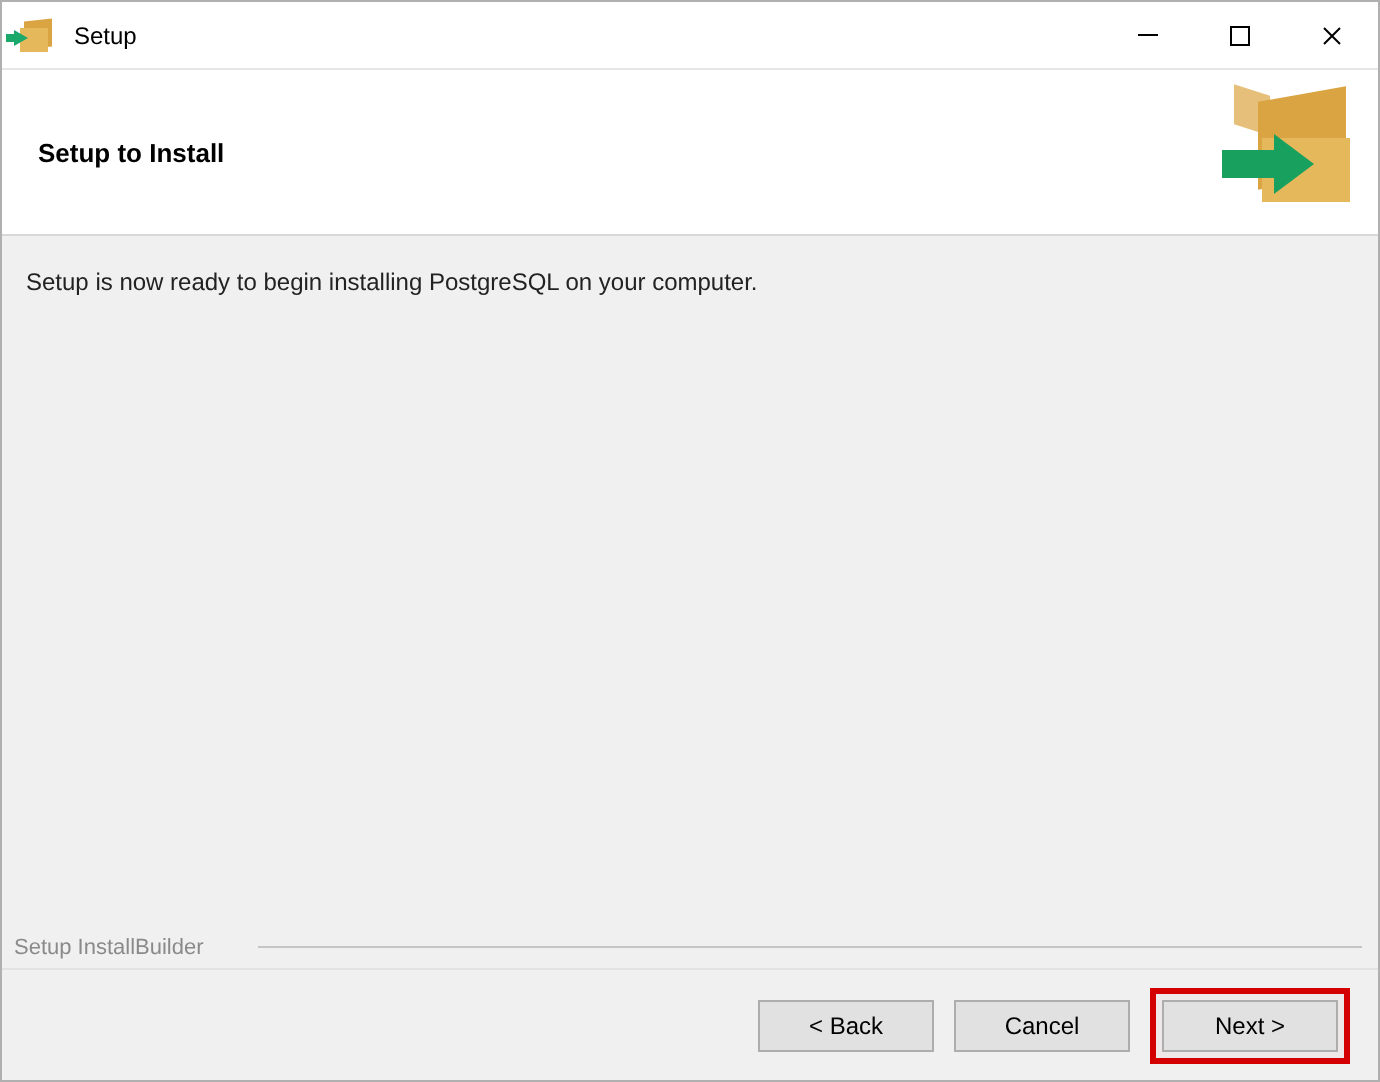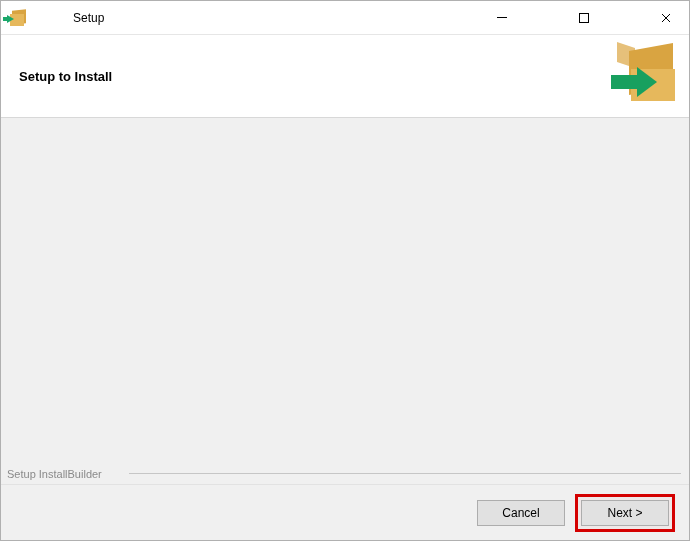--- a/index.html
+++ b/index.html
@@ -14,21 +14,20 @@
     }
 
     
     .titlebar {
       height: 34px;
       display: flex;
       align-items: center;
       padding: 0 0 0 8px;
       background: #ffffff;
       border-bottom: 1px solid #e6e6e6;
-      gap: 36px;
     }
     .titlebar .app-icon {
       width: 20px; height: 20px;
       margin-right: 8px;
       position: relative;
     }
     .app-icon .box-back {
       position: absolute; left:3px; top:2px;
       width: 14px; height: 14px;
       background: #d9a441;
@@ -202,24 +201,28 @@
   <div class="logo">
     <span class="lbox-flap"></span>
     <span class="lbox-back"></span>
     <span class="lbox-front"></span>
     <span class="larrow-stem"></span>
     <span class="larrow-head"></span>
   </div>
 </div>
 
 <div class="content">
+  <div class="msg">Setup is now ready to begin installing PostgreSQL on your computer.</div>
   <div class="builder-label">Setup InstallBuilder</div>
   <div class="divider-line"></div>
 </div>
 
 <div class="footer">
   <span class="btn-wrap">
+    <button class="btn">&lt; Back</button>
+  </span>
+  <span class="btn-wrap">
     <button class="btn">Cancel</button>
   </span>
   <span class="btn-wrap highlight">
     <button class="btn">Next &gt;</button>
   </span>
 </div>
 
 </body></html>

